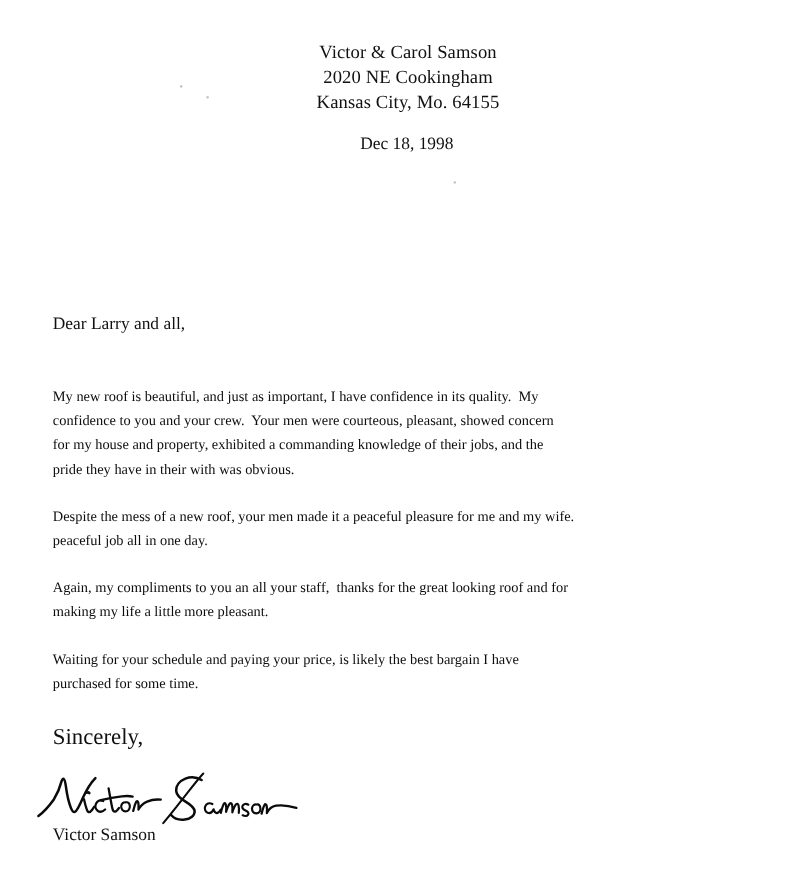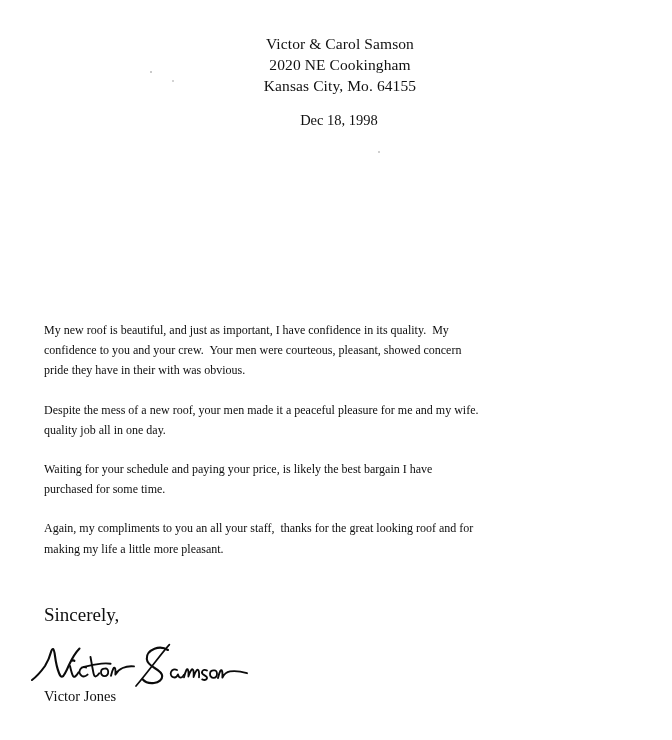--- a/index.html
+++ b/index.html
@@ -152,42 +152,44 @@
 
   <div class="letterhead">
     <div class="lh-line">Victor &amp; Carol Samson</div>
     <div class="lh-line">2020 NE Cookingham</div>
     <div class="lh-line">Kansas City, Mo. 64155</div>
   </div>
 
   <div class="date-line">Dec 18, 1998</div>
 
 
+  <div class="salutation">Dear Larry and all,</div>
 
   <div class="body-block">
 
     <p class="para">
       <span class="ln">My new roof is beautiful, and just as important, I have confidence in its quality.  My</span>
       <span class="ln">confidence to you and your crew.  Your men were courteous, pleasant, showed concern</span>
+      <span class="ln">for my house and property, exhibited a commanding knowledge of their jobs, and the</span>
       <span class="ln">pride they have in their with was obvious.</span>
     </p>
 
     <p class="para p-gap2">
       <span class="ln">Despite the mess of a new roof, your men made it a peaceful pleasure for me and my wife.</span>
-      <span class="ln">quality job all in one day.</span>
+      <span class="ln">peaceful job all in one day.</span>
+    </p>
+
+    <p class="para">
+      <span class="ln">Again, my compliments to you an all your staff,  thanks for the great looking roof and for</span>
+      <span class="ln">making my life a little more pleasant.</span>
     </p>
 
     <p class="para">
       <span class="ln">Waiting for your schedule and paying your price, is likely the best bargain I have</span>
       <span class="ln">purchased for some time.</span>
-    </p>
-
-    <p class="para">
-      <span class="ln">Again, my compliments to you an all your staff,  thanks for the great looking roof and for</span>
-      <span class="ln">making my life a little more pleasant.</span>
     </p>
 
   </div>
 
   <div class="closing">Sincerely,</div>
 
   <div class="signature-wrap" aria-label="Victor Samson">
     <svg viewBox="0 0 230 56" xmlns="http://www.w3.org/2000/svg" fill="none" stroke="#0b0b0b" stroke-linecap="round" stroke-linejoin="round">
 
       <path d="M6 44 C10 41 14 37 19 30 C22 25 24 20 25 16 C25.5 14 26 13 27 13
@@ -233,15 +235,15 @@
 
       <path d="M188 34.4 C185.8 34 184.2 35.4 184 37.6 C183.8 40 185.4 41.8 187.6 41.8
                C189.8 41.8 191.2 40 191 37.6 C190.8 35.4 189.8 34 188 34.4Z" stroke-width="1.8"></path>
 
       <path d="M192 42 C192.8 38.8 193.6 36.2 194.4 34.8 C195 33.8 195.8 34 196.2 35.4
                C196.6 37 196.6 39.2 196.4 41.6 C198 38.2 200.6 36 204 35.4
                C209 34.6 215 35.4 221 37.2" stroke-width="1.9"></path>
     </svg>
   </div>
 
-  <div class="signer-name">Victor Jones</div>
+  <div class="signer-name">Victor Samson</div>
 
 </div>
 
 </body></html>

